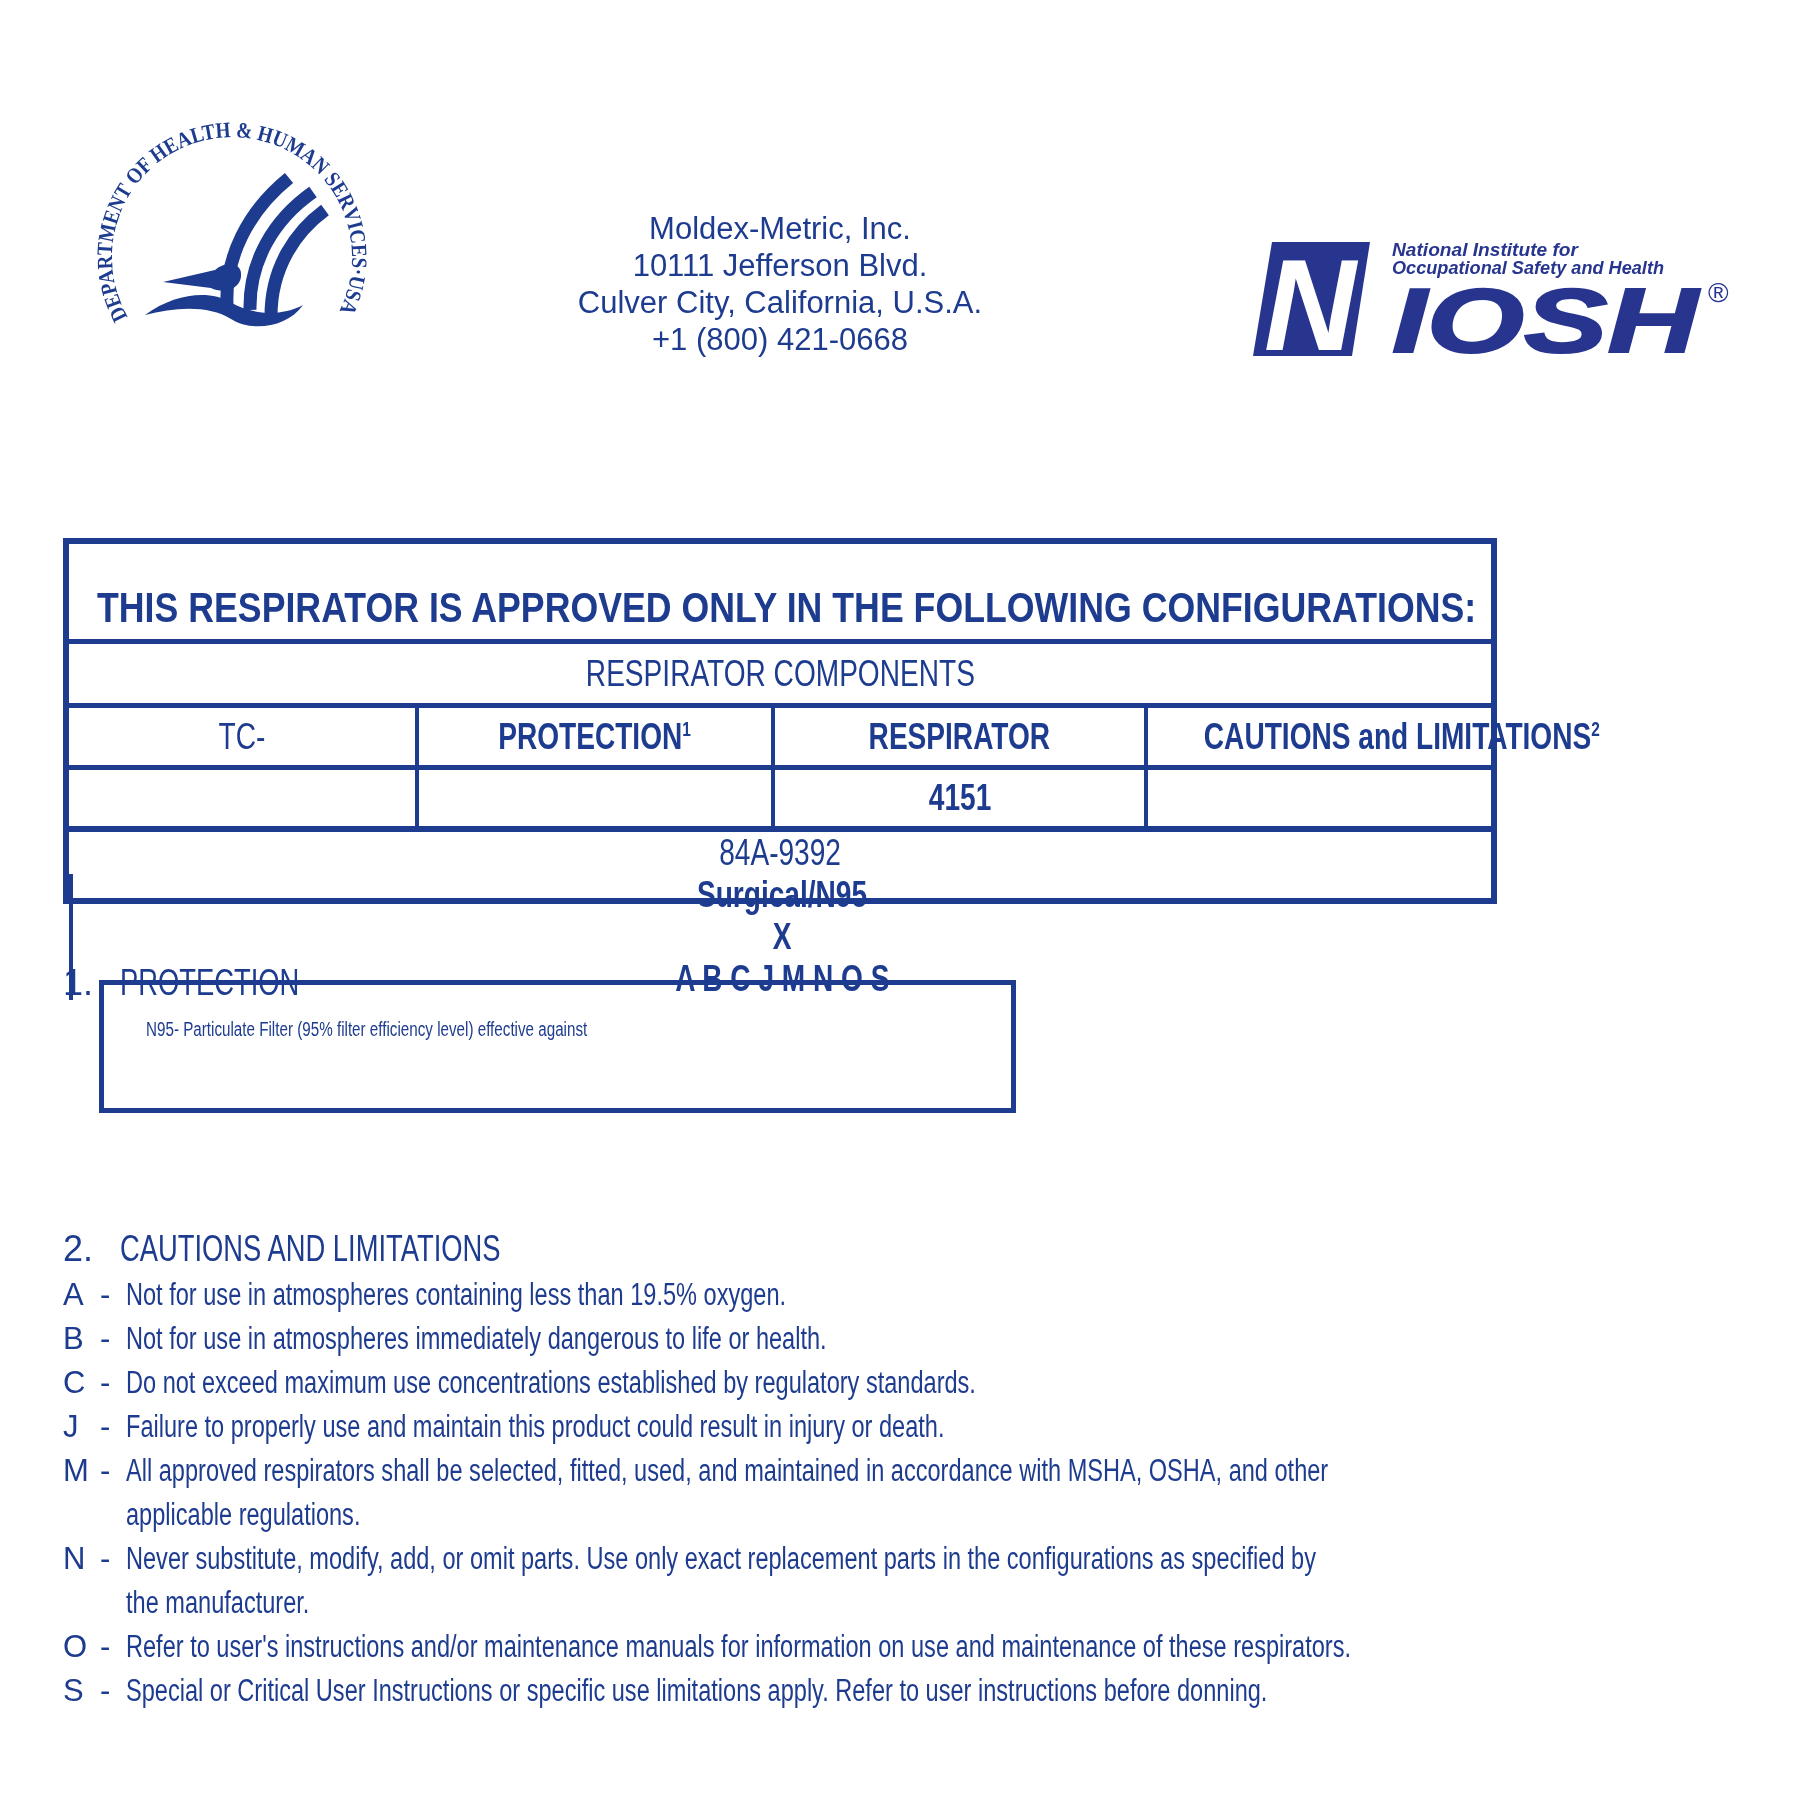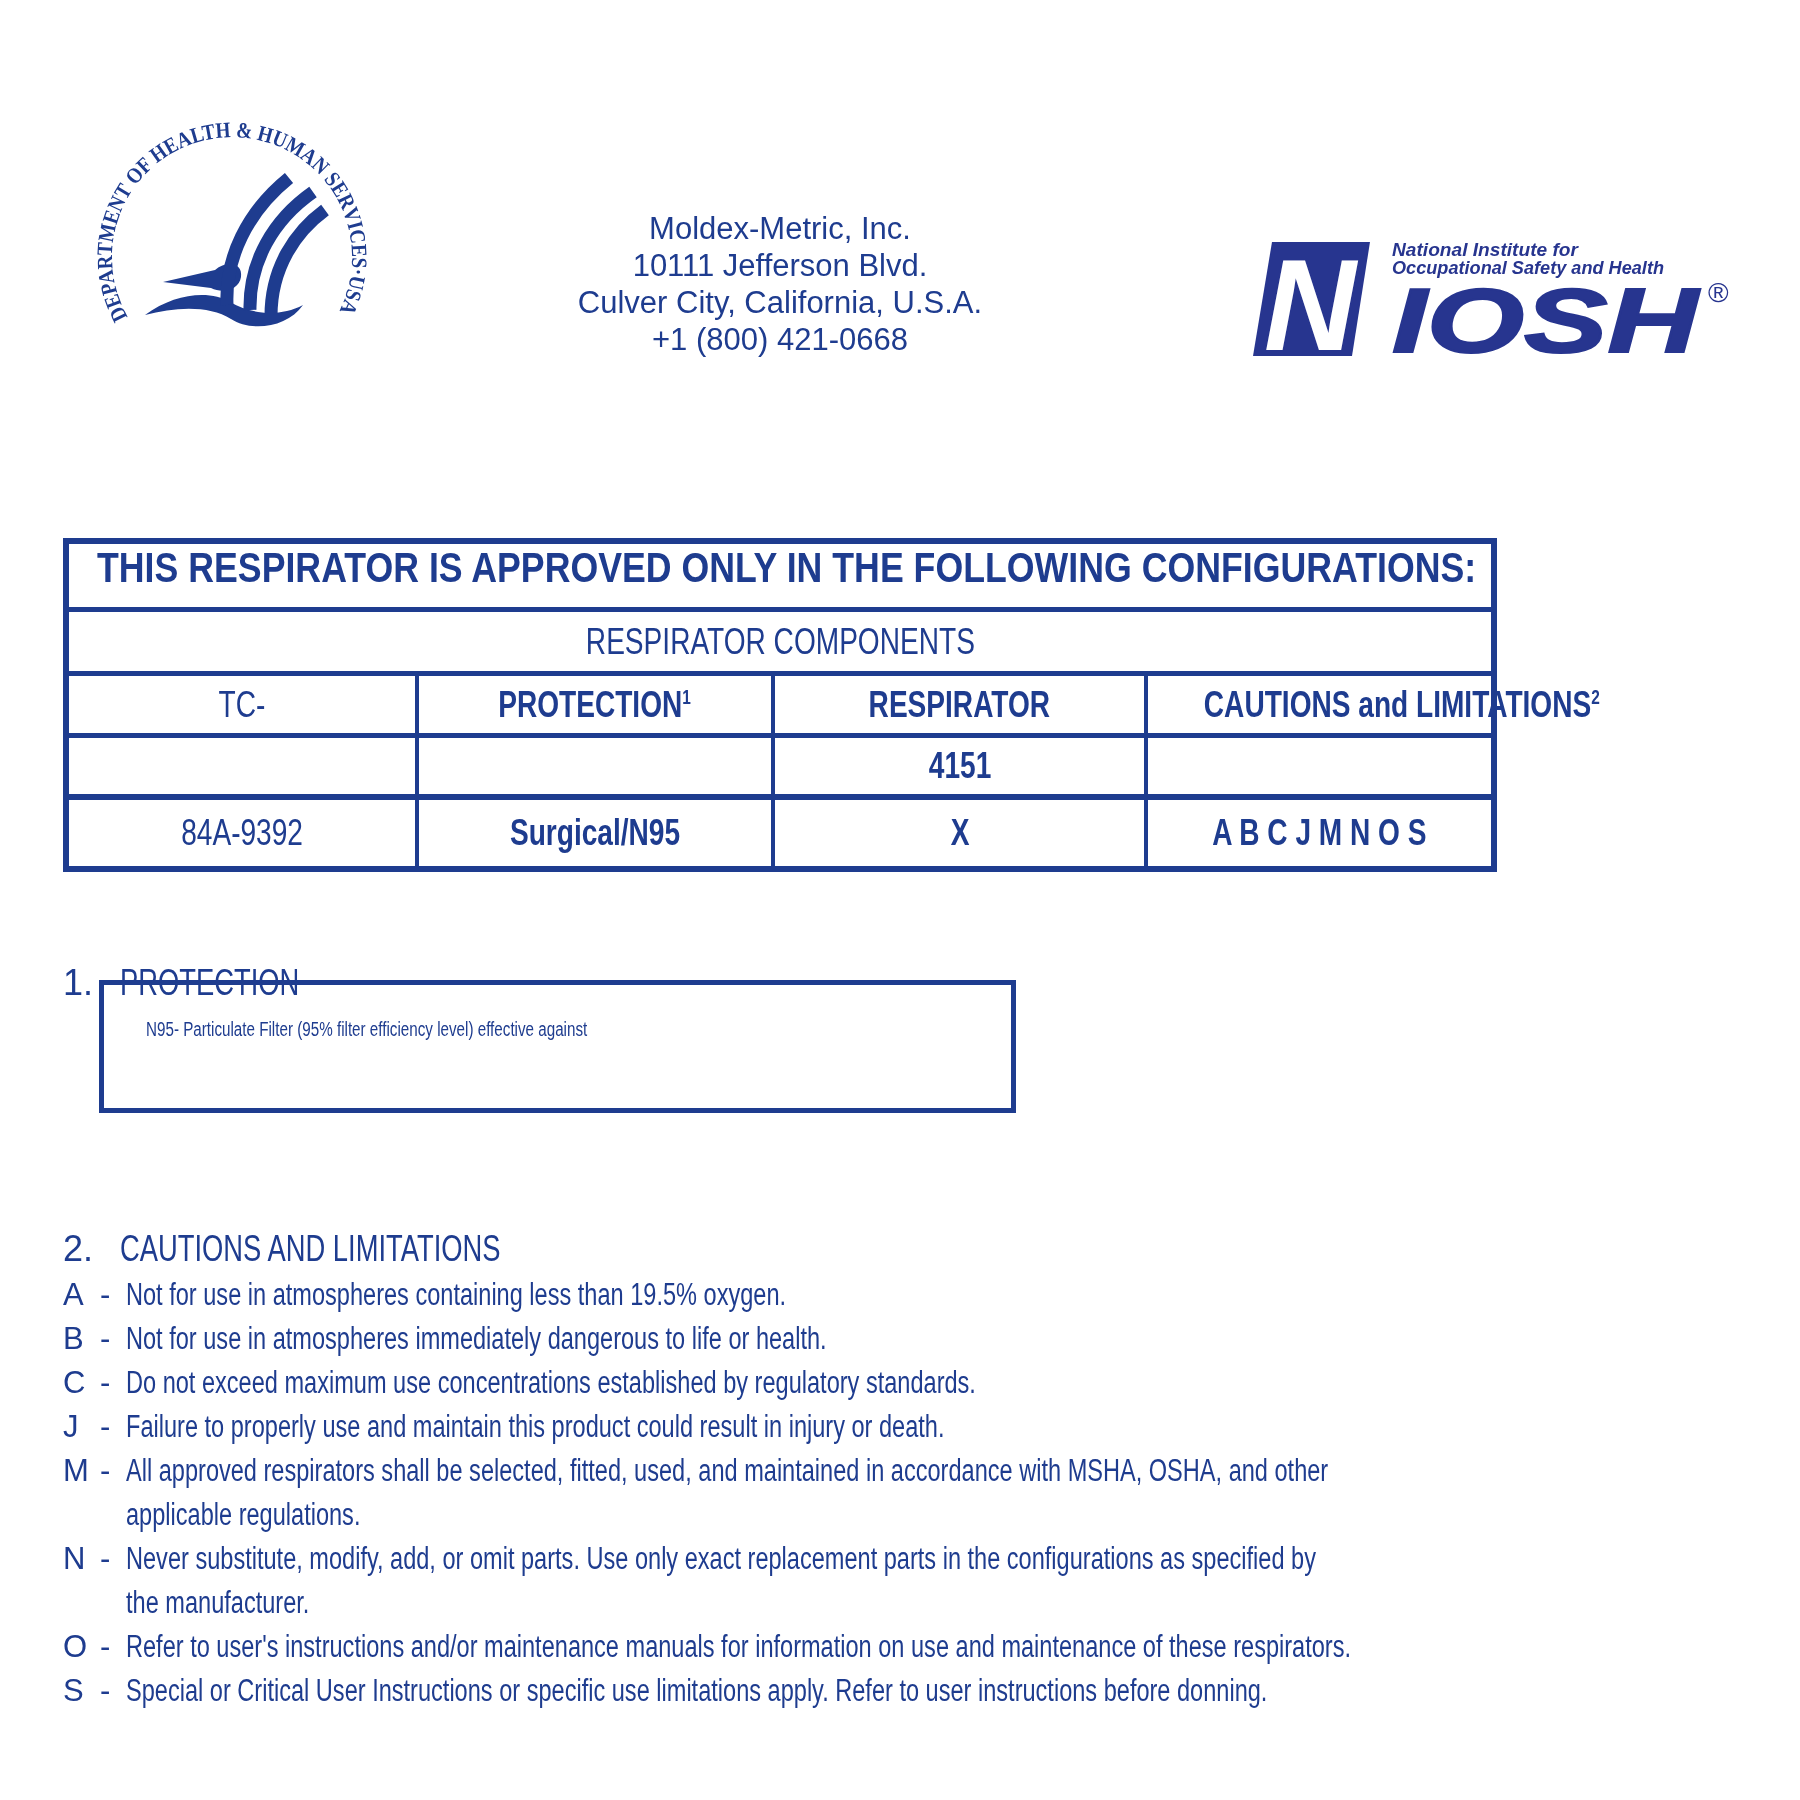--- a/index.html
+++ b/index.html
@@ -28,22 +28,22 @@
   }
   .niosh{position:absolute;left:1240px;top:190px;width:520px;height:170px;}
 
   
   .tbl{
     position:absolute;left:63px;top:538px;width:1434px;
     border:6px solid var(--brand-blue);box-sizing:border-box;background:#fff;
   }
   .tbl-row{display:flex;align-items:stretch;box-sizing:border-box;}
   .tbl-row + .tbl-row{border-top:5px solid var(--brand-blue);}
-  .tbl-row.data-row{border-top:6px solid var(--brand-blue);}
-  .title-row{height:63px;align-items:flex-start;padding-left:28px;font-size:42px;}
+  .tbl-row.data-row{border-top:6px solid var(--brand-blue);flex-direction:column;}
+  .title-row{height:63px;align-items:center;padding-left:28px;font-size:42px;margin-top:32px;}
   .comp-row{height:64px;align-items:center;justify-content:center;font-size:36px;}
   .head-row{height:62px;}
   .model-row{height:61px;}
   .data-row{height:72px;}
   .tbl-cell{
     display:flex;align-items:center;justify-content:center;
     box-sizing:border-box;font-size:36px;
   }
   .head-row .tbl-cell,.model-row .tbl-cell,.data-row .tbl-cell{flex:0 0 24.3%;}
   .tbl-cell:nth-child(2){flex:0 0 25.1%;}

